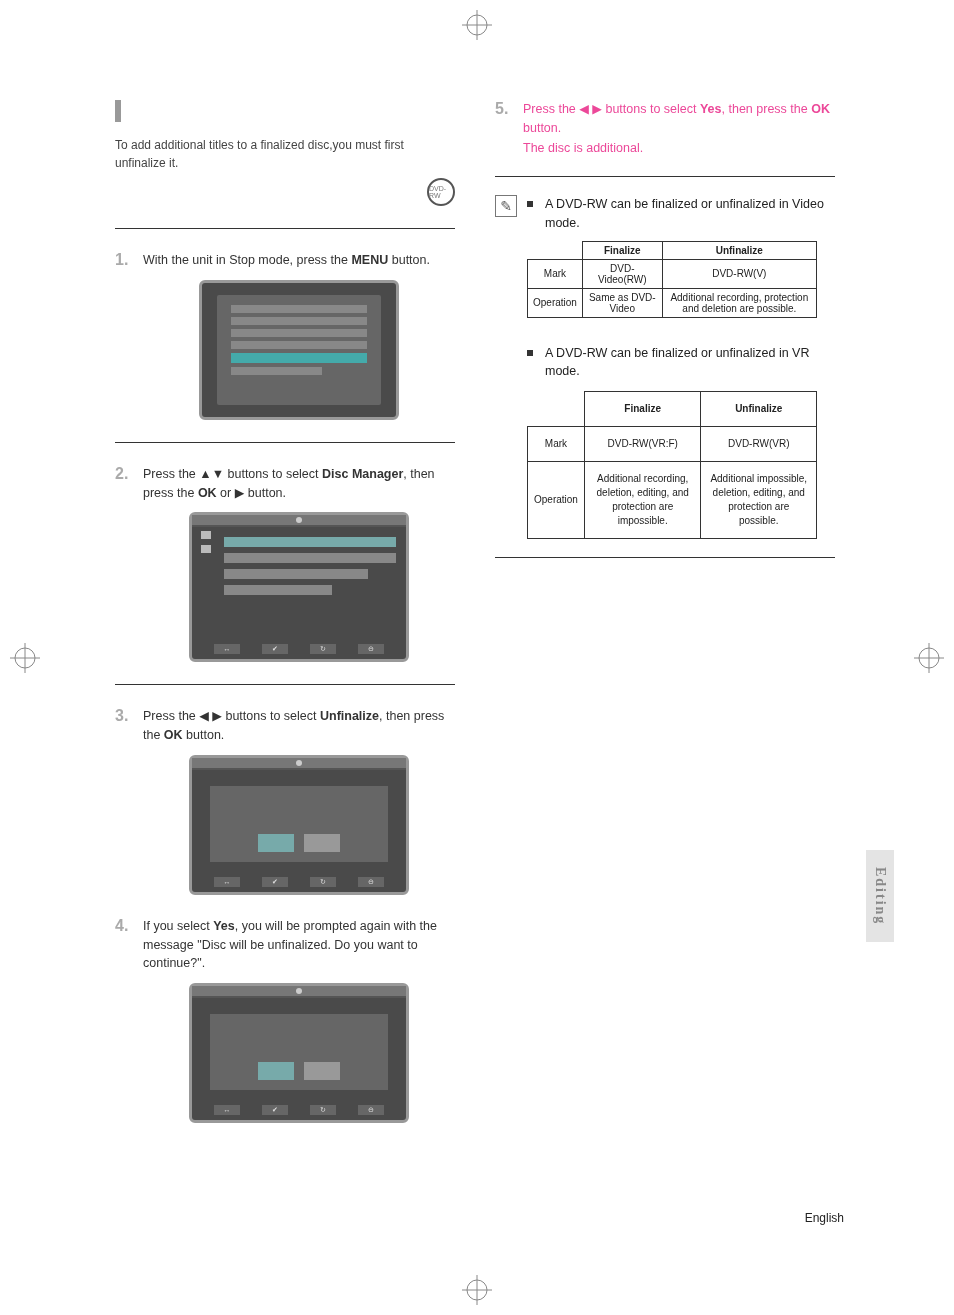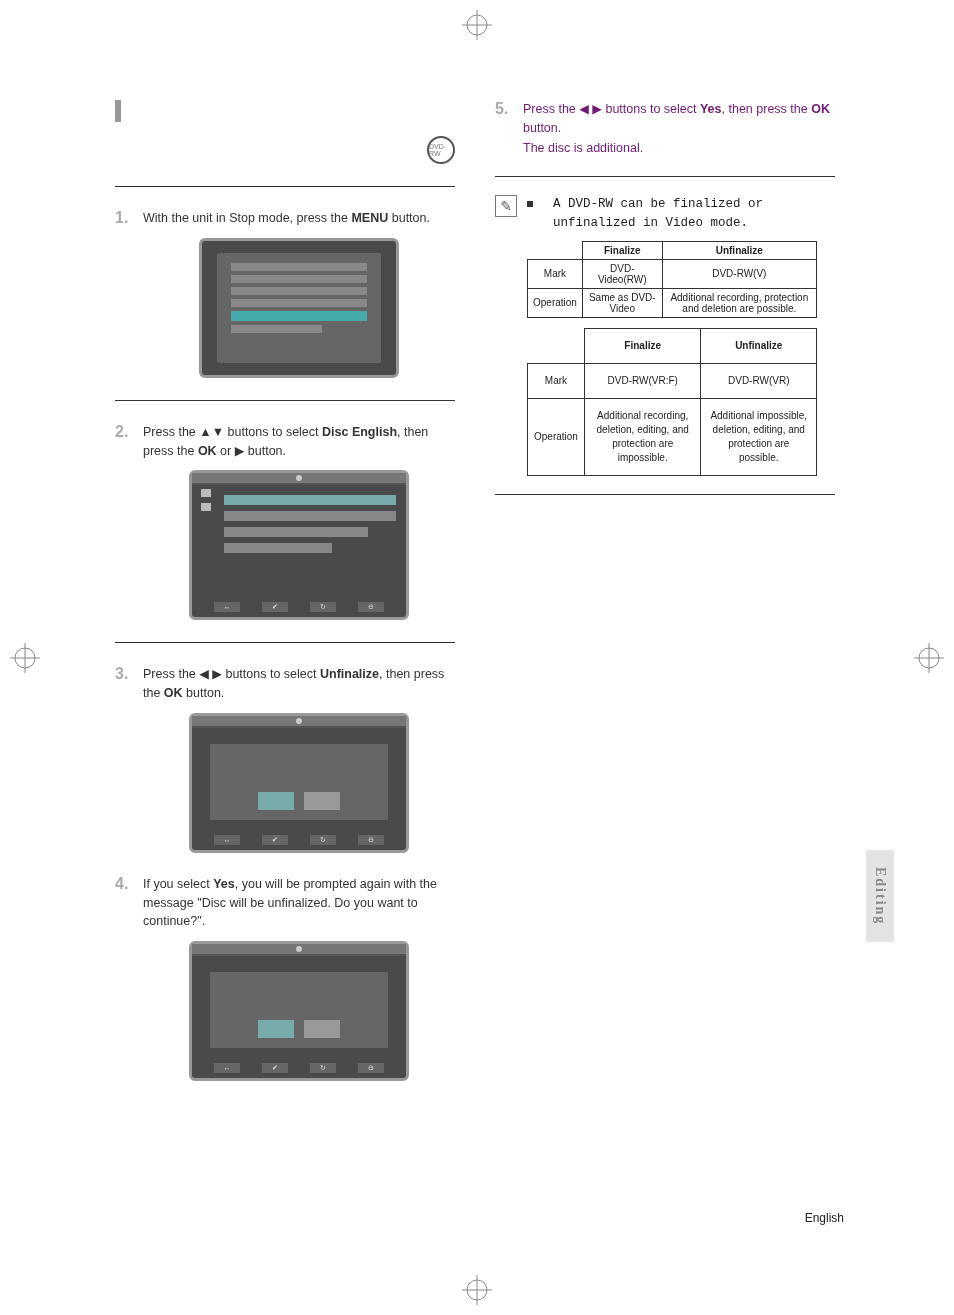--- a/index.html
+++ b/index.html
@@ -106,32 +106,32 @@
     position:relative;
   }
   .dialog .inner {
     position:absolute; left:18px; right:18px; top:28px; bottom:30px;
     background:#666;
     display:flex; align-items:flex-end; justify-content:center;
     gap:10px; padding:10px 20px;
   }
   .dlg-btn { width:36px; height:18px; background:#999; }
   .dlg-btn.sel { background:#7aa; }
-  .right-step { font-size:12.5px; line-height:1.55; color:#701a75;}
+  .right-step { font-size:12.5px; line-height:1.55; color:#ec4899;}
   .note-row {
     display:flex; gap:10px; margin-top:18px; align-items:flex-start;
   }
   .note-icon {
     width:22px; height:22px; border:1px solid #777;
     display:flex; align-items:center; justify-content:center;
     font-size:14px; color:#555;
   }
   .note-bullets { flex:1; font-size:12.5px; line-height:1.5;}
   .note-bullets ul { list-style:none; padding:0;}
-  .note-bullets li { display:flex; gap:20px;font-family:Liberation Mono, monospace;}
+  .note-bullets li { display:flex; gap:12px;}
   .sq { width:6px; height:6px; background:#333; margin-top:6px; flex-shrink:0;}
   table.small {
     border-collapse:collapse; margin:8px 0 0 32px; font-size:10px;
     width: 290px;
   }
   table.small th, table.small td {
     border:1px solid #333; padding:3px 5px; text-align:center;
   }
   table.big {
     border-collapse:collapse; margin:10px 0 0 32px; font-size:10px;
@@ -201,20 +201,21 @@
 </div>
 
 <div class="page">
 
   <div class="col">
 
     <div class="heading-bar">
       <div class="bar"></div>
     </div>
 
+    <p class="intro">To add additional titles to a finalized disc,you must first unfinalize it.</p>
     <div class="icon-row">
       <div class="disc-icon">
         <span>DVD-RW</span>
       </div>
     </div>
 
     <hr class="hr">
 
     <div class="step-row">
       <div class="step-num">1.</div>
@@ -231,21 +232,21 @@
           </div>
         </div>
       </div>
     </div>
 
     <hr class="hr">
 
     <div class="step-row">
       <div class="step-num">2.</div>
       <div class="step-body">
-        <span>Press the </span><span>▲▼</span><span> buttons to select </span><b>Disc English</b><span>, then press the </span><b>OK</b><span> or </span><span>▶</span><span> button.</span>
+        <span>Press the </span><span>▲▼</span><span> buttons to select </span><b>Disc Manager</b><span>, then press the </span><b>OK</b><span> or </span><span>▶</span><span> button.</span>
         <div class="screen-wide">
           <div class="header-bar">
               <div class="dot"></div>
             </div>
           <div class="side-col">
               <div class="ic"></div>
               <div class="ic"></div>
             </div>
           <div class="content-area">
             <div class="panel-line" style="background:#7aa"></div>
@@ -348,20 +349,31 @@
         <td>DVD-RW(V)</td>
       </tr>
       <tr>
         <td>Operation</td>
         <td>Same as DVD-Video</td>
         <td>Additional recording, protection and deletion are possible.</td>
       </tr>
     </tbody>
       </table>
 
+    <div class="note-row" style="margin-top:26px">
+      <div style="width:22px"></div>
+      <div class="note-bullets">
+        <ul>
+          <li>
+              <span class="sq"></span>
+            <span>A DVD-RW can be finalized or unfinalized in VR mode.</span>
+          </li>
+        </ul>
+      </div>
+    </div>
 
     <table class="big">
       <tbody>
           <tr>
         <th style="border:none"></th>
         <th>Finalize</th>
         <th>Unfinalize</th>
       </tr>
       <tr>
         <td>Mark</td>

